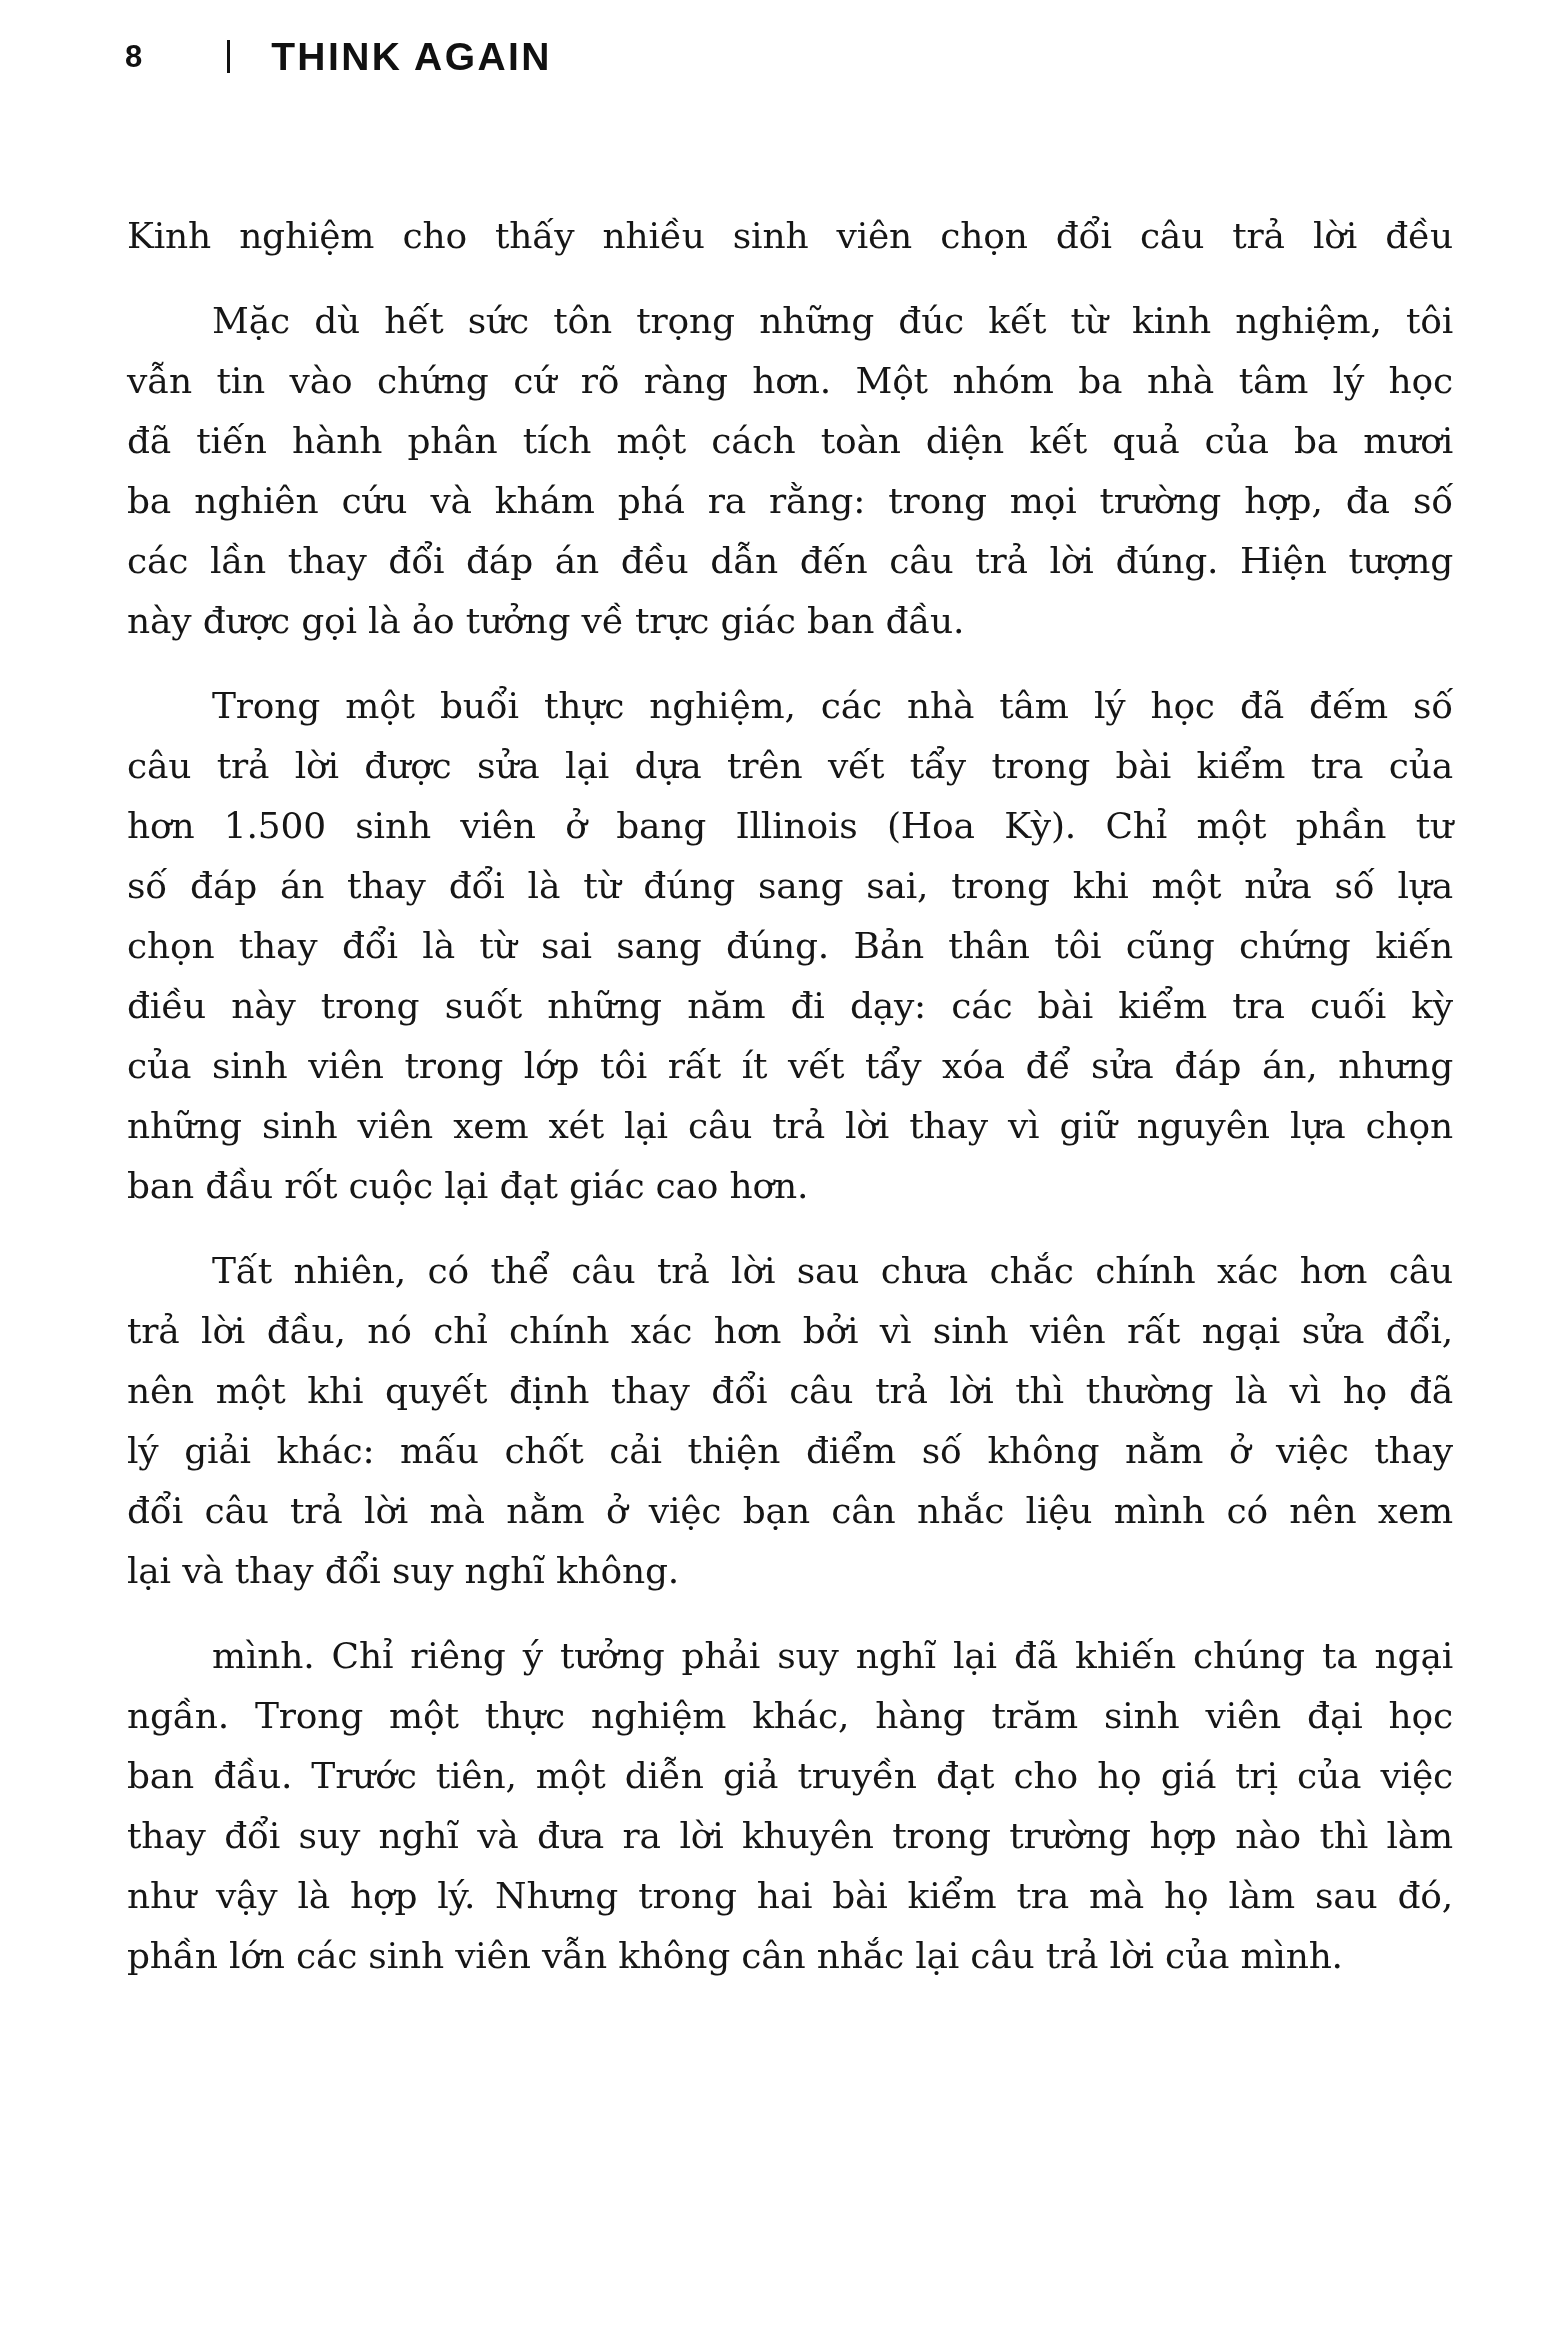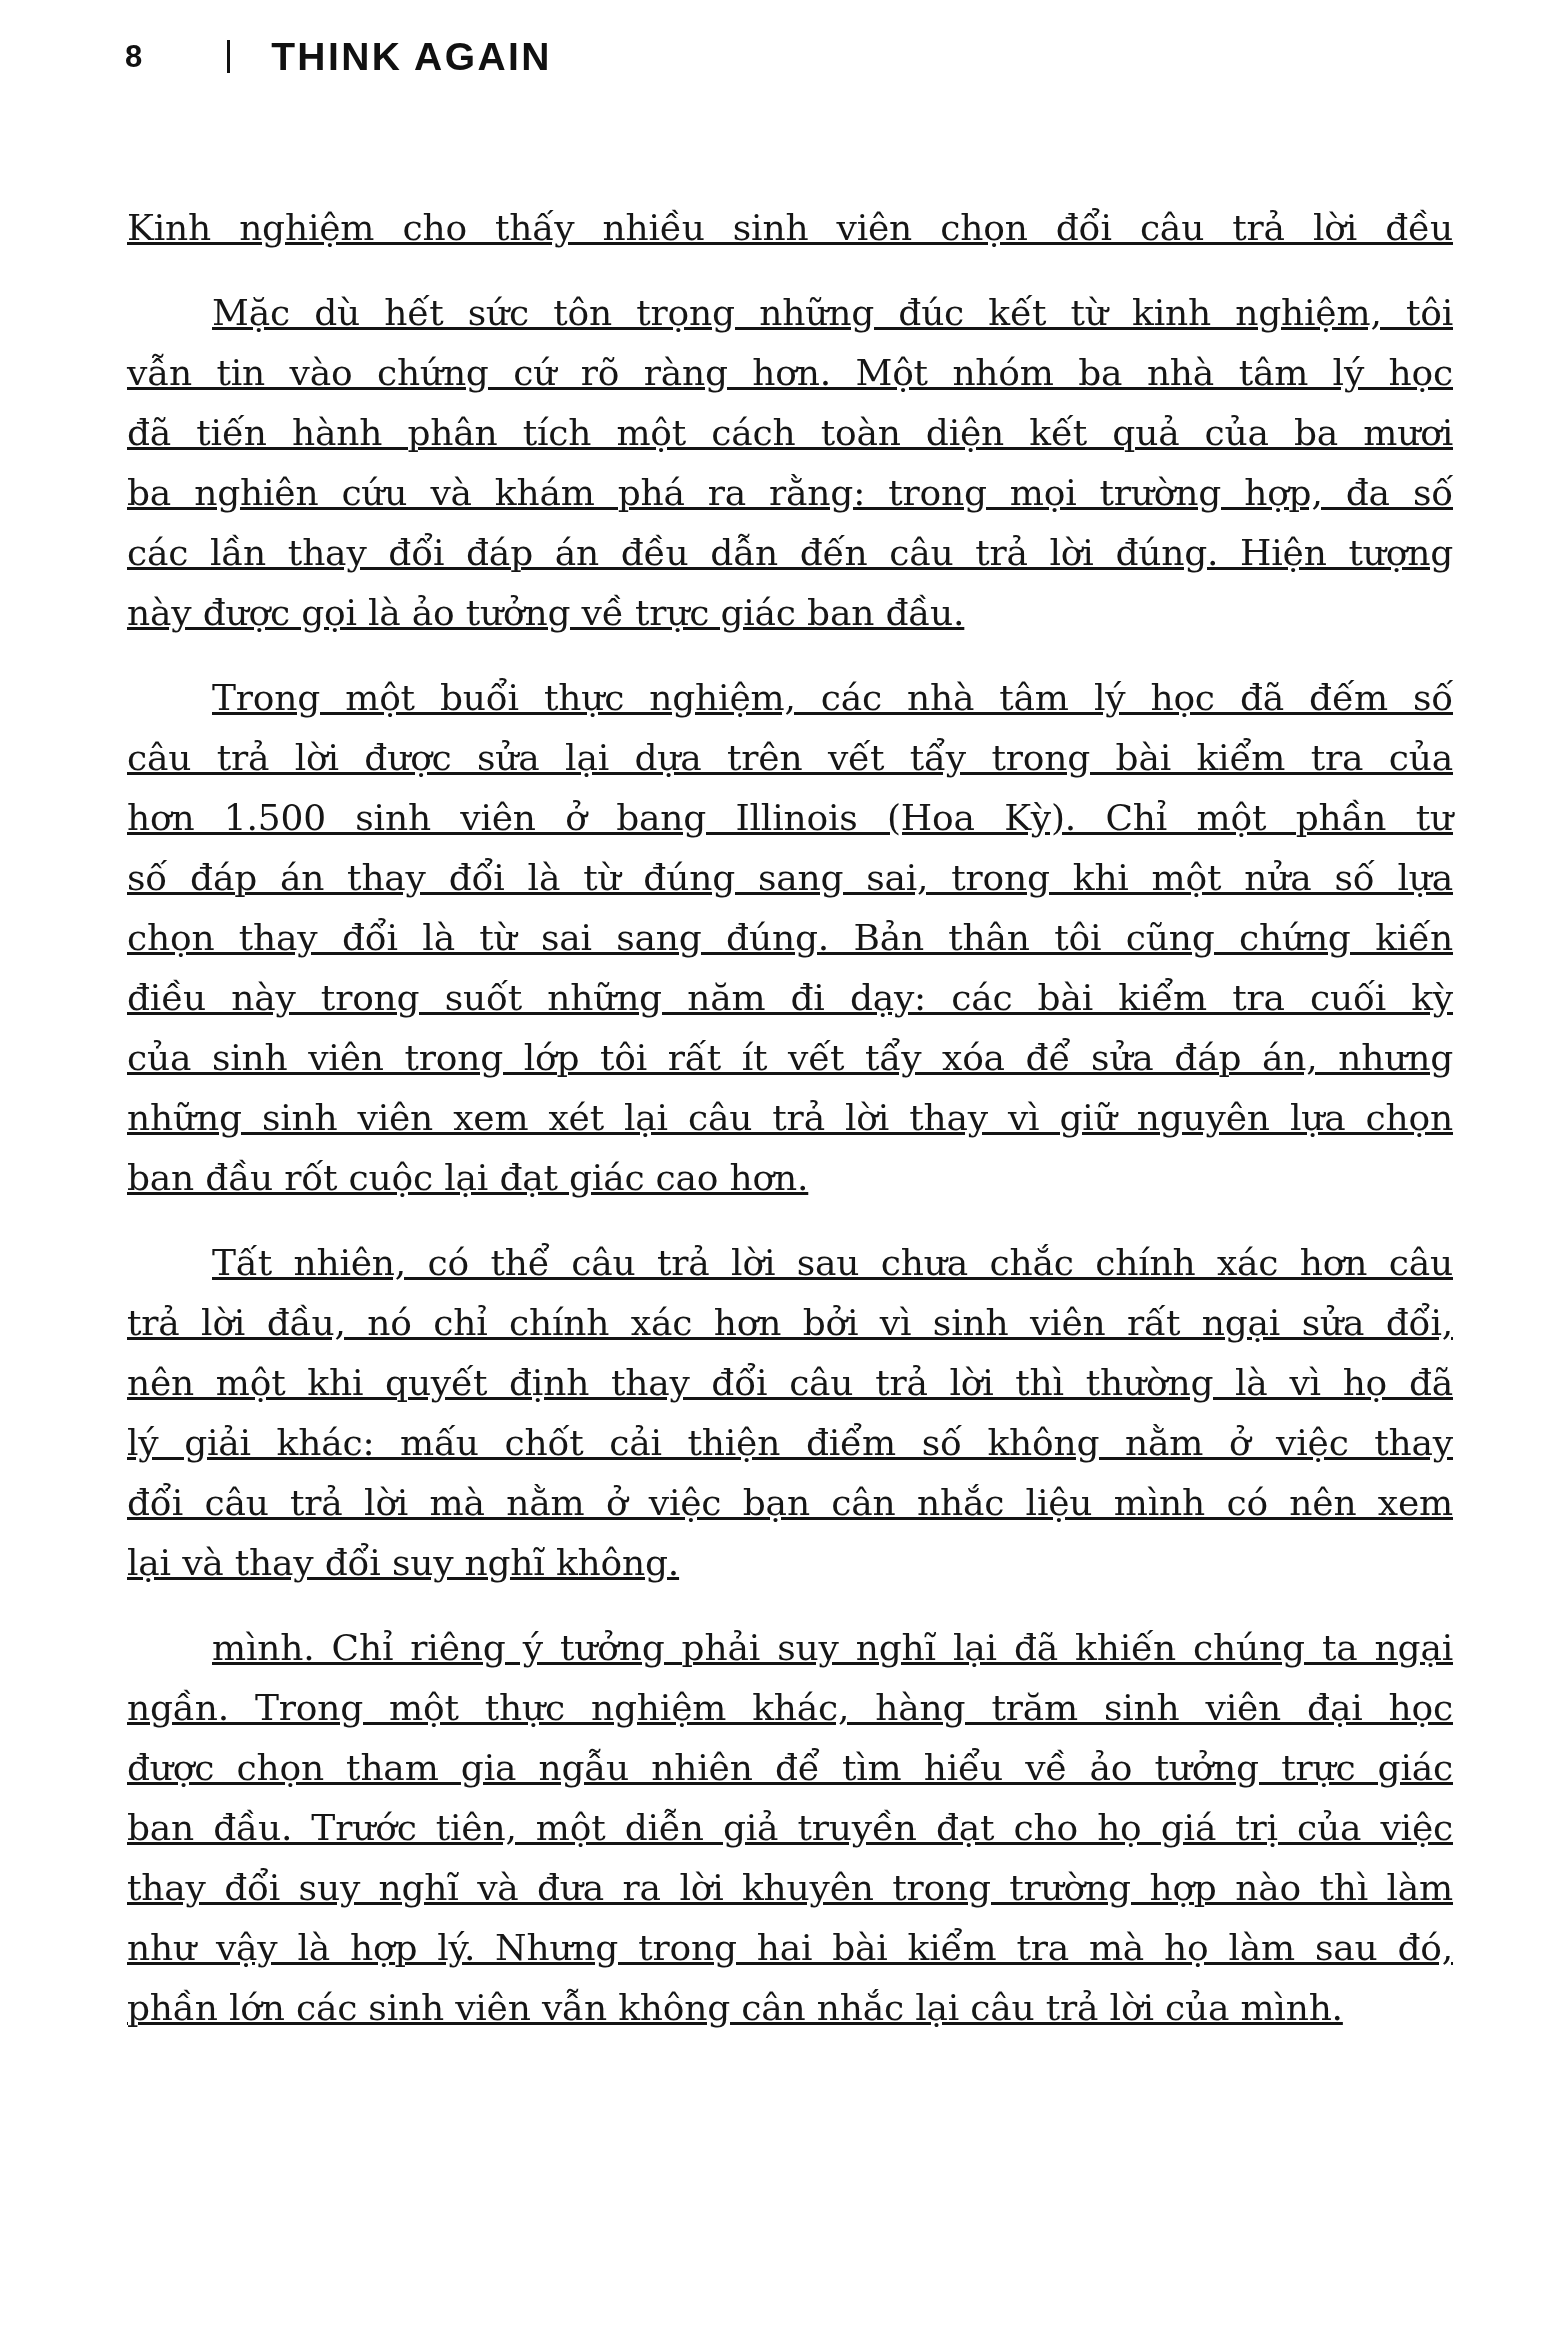--- a/index.html
+++ b/index.html
@@ -42,24 +42,23 @@
     margin-right: 41px;
   }
   #running-header .book-title {
     font-size: 39px;
     letter-spacing: 2.4px;
     line-height: 1;
   }
   
   #page-body {
     position: absolute;
-    top: 198px;
+    top: 206px;
     left: 127px;
     width: 1326px;
-    text-decoration: underline;
   }
   .paragraph {
     margin: 0 0 25px 0;
   }
   .paragraph:last-child {
     margin-bottom: 0;
   }
   .line {
     font-size: 36px;
     line-height: 60px;
@@ -115,21 +114,20 @@
         <div class="line">Tất nhiên, có thể câu trả lời sau chưa chắc chính xác hơn câu</div>
         <div class="line">trả lời đầu, nó chỉ chính xác hơn bởi vì sinh viên rất ngại sửa đổi,</div>
         <div class="line">nên một khi quyết định thay đổi câu trả lời thì thường là vì họ đã</div>
         <div class="line">lý giải khác: mấu chốt cải thiện điểm số không nằm ở việc thay</div>
         <div class="line">đổi câu trả lời mà nằm ở việc bạn cân nhắc liệu mình có nên xem</div>
         <div class="line last">lại và thay đổi suy nghĩ không.</div>
       </div>
       <div class="paragraph indent">
         <div class="line">mình. Chỉ riêng ý tưởng phải suy nghĩ lại đã khiến chúng ta ngại</div>
         <div class="line">ngần. Trong một thực nghiệm khác, hàng trăm sinh viên đại học</div>
-        <div class="line">được chọn tham gia ngẫu nhiên để tìm hiểu về ảo tưởng trực giác</div>
         <div class="line">ban đầu. Trước tiên, một diễn giả truyền đạt cho họ giá trị của việc</div>
         <div class="line">thay đổi suy nghĩ và đưa ra lời khuyên trong trường hợp nào thì làm</div>
         <div class="line">như vậy là hợp lý. Nhưng trong hai bài kiểm tra mà họ làm sau đó,</div>
         <div class="line last">phần lớn các sinh viên vẫn không cân nhắc lại câu trả lời của mình.</div>
       </div>
     </div>
 
 </div>
 
 

